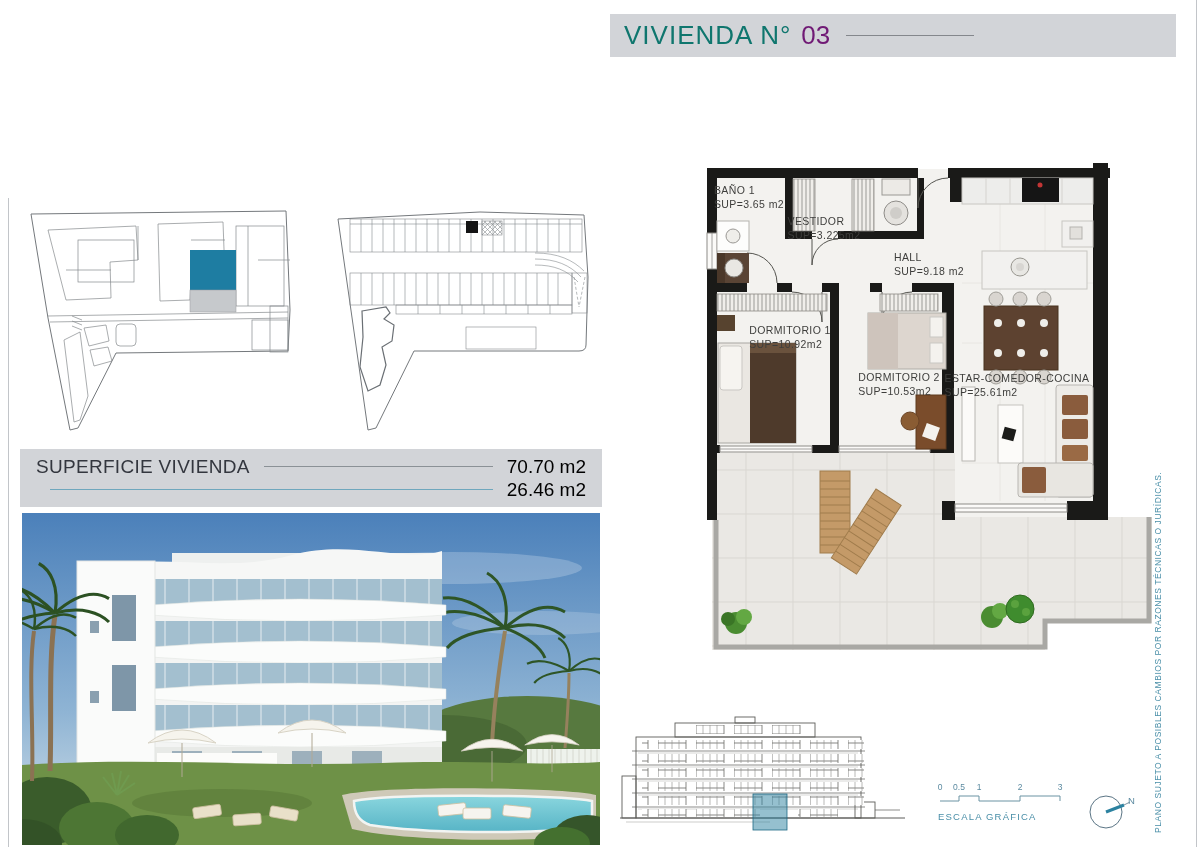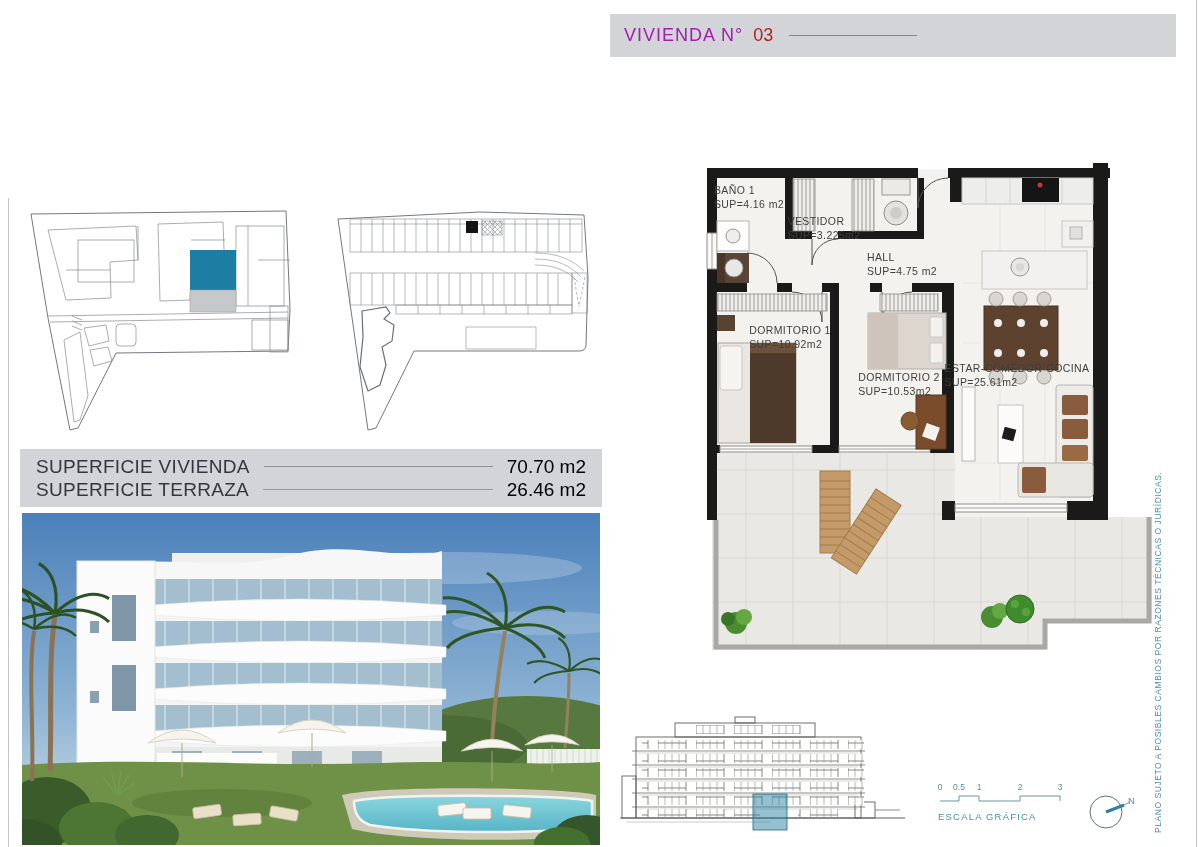--- a/index.html
+++ b/index.html
@@ -2,22 +2,22 @@
 <html><head>
 <meta charset="utf-8">
 <style>
   html,body{margin:0;padding:0;background:#ffffff;}
   .page{position:relative;width:1200px;height:847px;background:#ffffff;overflow:hidden;
         font-family:"Liberation Sans",sans-serif;}
   .abs{position:absolute;}
   
   .header-bar{position:absolute;left:610px;top:14px;width:566px;height:43px;background:#d2d4d8;
               display:flex;align-items:center;padding:0 14px;box-sizing:border-box;}
-  .hdr-title{font-size:18px;color:#a21caf;letter-spacing:1px;white-space:nowrap;}
-  .hdr-unit{font-size:18px;color:#b91c1c;margin-left:10px;}
+  .hdr-title{font-size:26px;color:#0f766e;letter-spacing:1px;white-space:nowrap;}
+  .hdr-unit{font-size:26px;color:#701a75;margin-left:10px;}
   .hdr-line{width:128px;height:1px;background:#84878c;margin-left:16px;}
   .hdr-floor{margin-left:auto;font-size:26px;color:#4590ab;letter-spacing:1px;white-space:nowrap;}
   
   .surface-bar{position:absolute;left:20px;top:449px;width:582px;height:58px;background:#d2d4d8;
                box-sizing:border-box;padding:6px 16px;display:flex;flex-direction:column;justify-content:center;}
   .s-row{display:flex;align-items:center;height:23px;}
   .s-label{font-size:19px;color:#33363e;letter-spacing:.3px;white-space:nowrap;}
   .s-line{flex:1;height:1px;margin:0 14px;}
   .s-line-1{background:#8b9196;}
   .s-line-2{background:#6fa7bd;}
@@ -104,21 +104,20 @@
     <path d="M32,104 L56,100 L60,106 L54,112 L64,118 L62,134 L52,140 L56,158 L50,178 L38,184 L30,160 L33,130 Z" stroke="#6a6f74" stroke-width="1.2" fill="none"></path>
   </svg>
 
   <div class="surface-bar">
     <div class="s-row">
       <span class="s-label">SUPERFICIE VIVIENDA</span>
       <span class="s-line s-line-1"></span>
       <span class="s-value">70.70 m2</span>
     </div>
     <div class="s-row">
-      <span class="s-label">SUPERFICIE TERRAZA</span>
       <span class="s-line s-line-2"></span>
       <span class="s-value">26.46 m2</span>
     </div>
   </div>
 
   <svg class="abs" style="left:22px;top:513px" width="578" height="332" viewBox="0 0 578 332" preserveAspectRatio="none">
     <defs>
       <linearGradient id="skyg" x1="0" y1="0" x2="0" y2="1">
         <stop offset="0" stop-color="#4b80ba"></stop>
           <stop offset="0.6" stop-color="#8fb4d4"></stop>
@@ -387,39 +386,39 @@
         <circle cx="292" cy="454" r="11" fill="#4a8c31"></circle>
           <circle cx="300" cy="448" r="8" fill="#63a843"></circle>
         <circle cx="320" cy="446" r="14" fill="#3f8c2e" stroke="#2f6a20"></circle>
         <circle cx="315" cy="441" r="4" fill="#5aa23e"></circle>
           <circle cx="326" cy="449" r="4" fill="#5aa23e"></circle>
       </g>
     </svg>
 
     <div class="room-label" style="left:49px;top:21px">
       <span>BAÑO 1</span>
-      <span>SUP=4.16 m2</span>
+      <span>SUP=3.65 m2</span>
     </div>
     <div class="room-label" style="left:124px;top:52px">
       <span>VESTIDOR</span>
       <span>SUP=3.225m2</span>
     </div>
-    <div class="room-label" style="left:202px;top:88px">
+    <div class="room-label" style="left:229px;top:88px">
       <span>HALL</span>
-      <span>SUP=4.75 m2</span>
+      <span>SUP=9.18 m2</span>
     </div>
     <div class="room-label" style="left:90px;top:161px">
       <span>DORMITORIO 1</span>
       <span>SUP=10.92m2</span>
     </div>
     <div class="room-label" style="left:199px;top:208px">
       <span>DORMITORIO 2</span>
       <span>SUP=10.53m2</span>
     </div>
-    <div class="room-label" style="left:317px;top:199px">
+    <div class="room-label" style="left:317px;top:209px">
       <span>ESTAR-COMEDOR-COCINA</span>
       <span>SUP=25.61m2</span>
     </div>
   </div>
 
   <svg class="abs" style="left:620px;top:698px" width="285" height="150" viewBox="0 0 285 150">
     <defs>
       <pattern id="winrow" width="38" height="9" patternUnits="userSpaceOnUse">
         <rect x="0" y="0" width="28" height="9" fill="#ffffff" stroke="#6a6a66" stroke-width="0.8"></rect>
         <path d="M7,0 V9 M14,0 V9 M21,0 V9" stroke="#8a8a86" stroke-width="0.6"></path>

